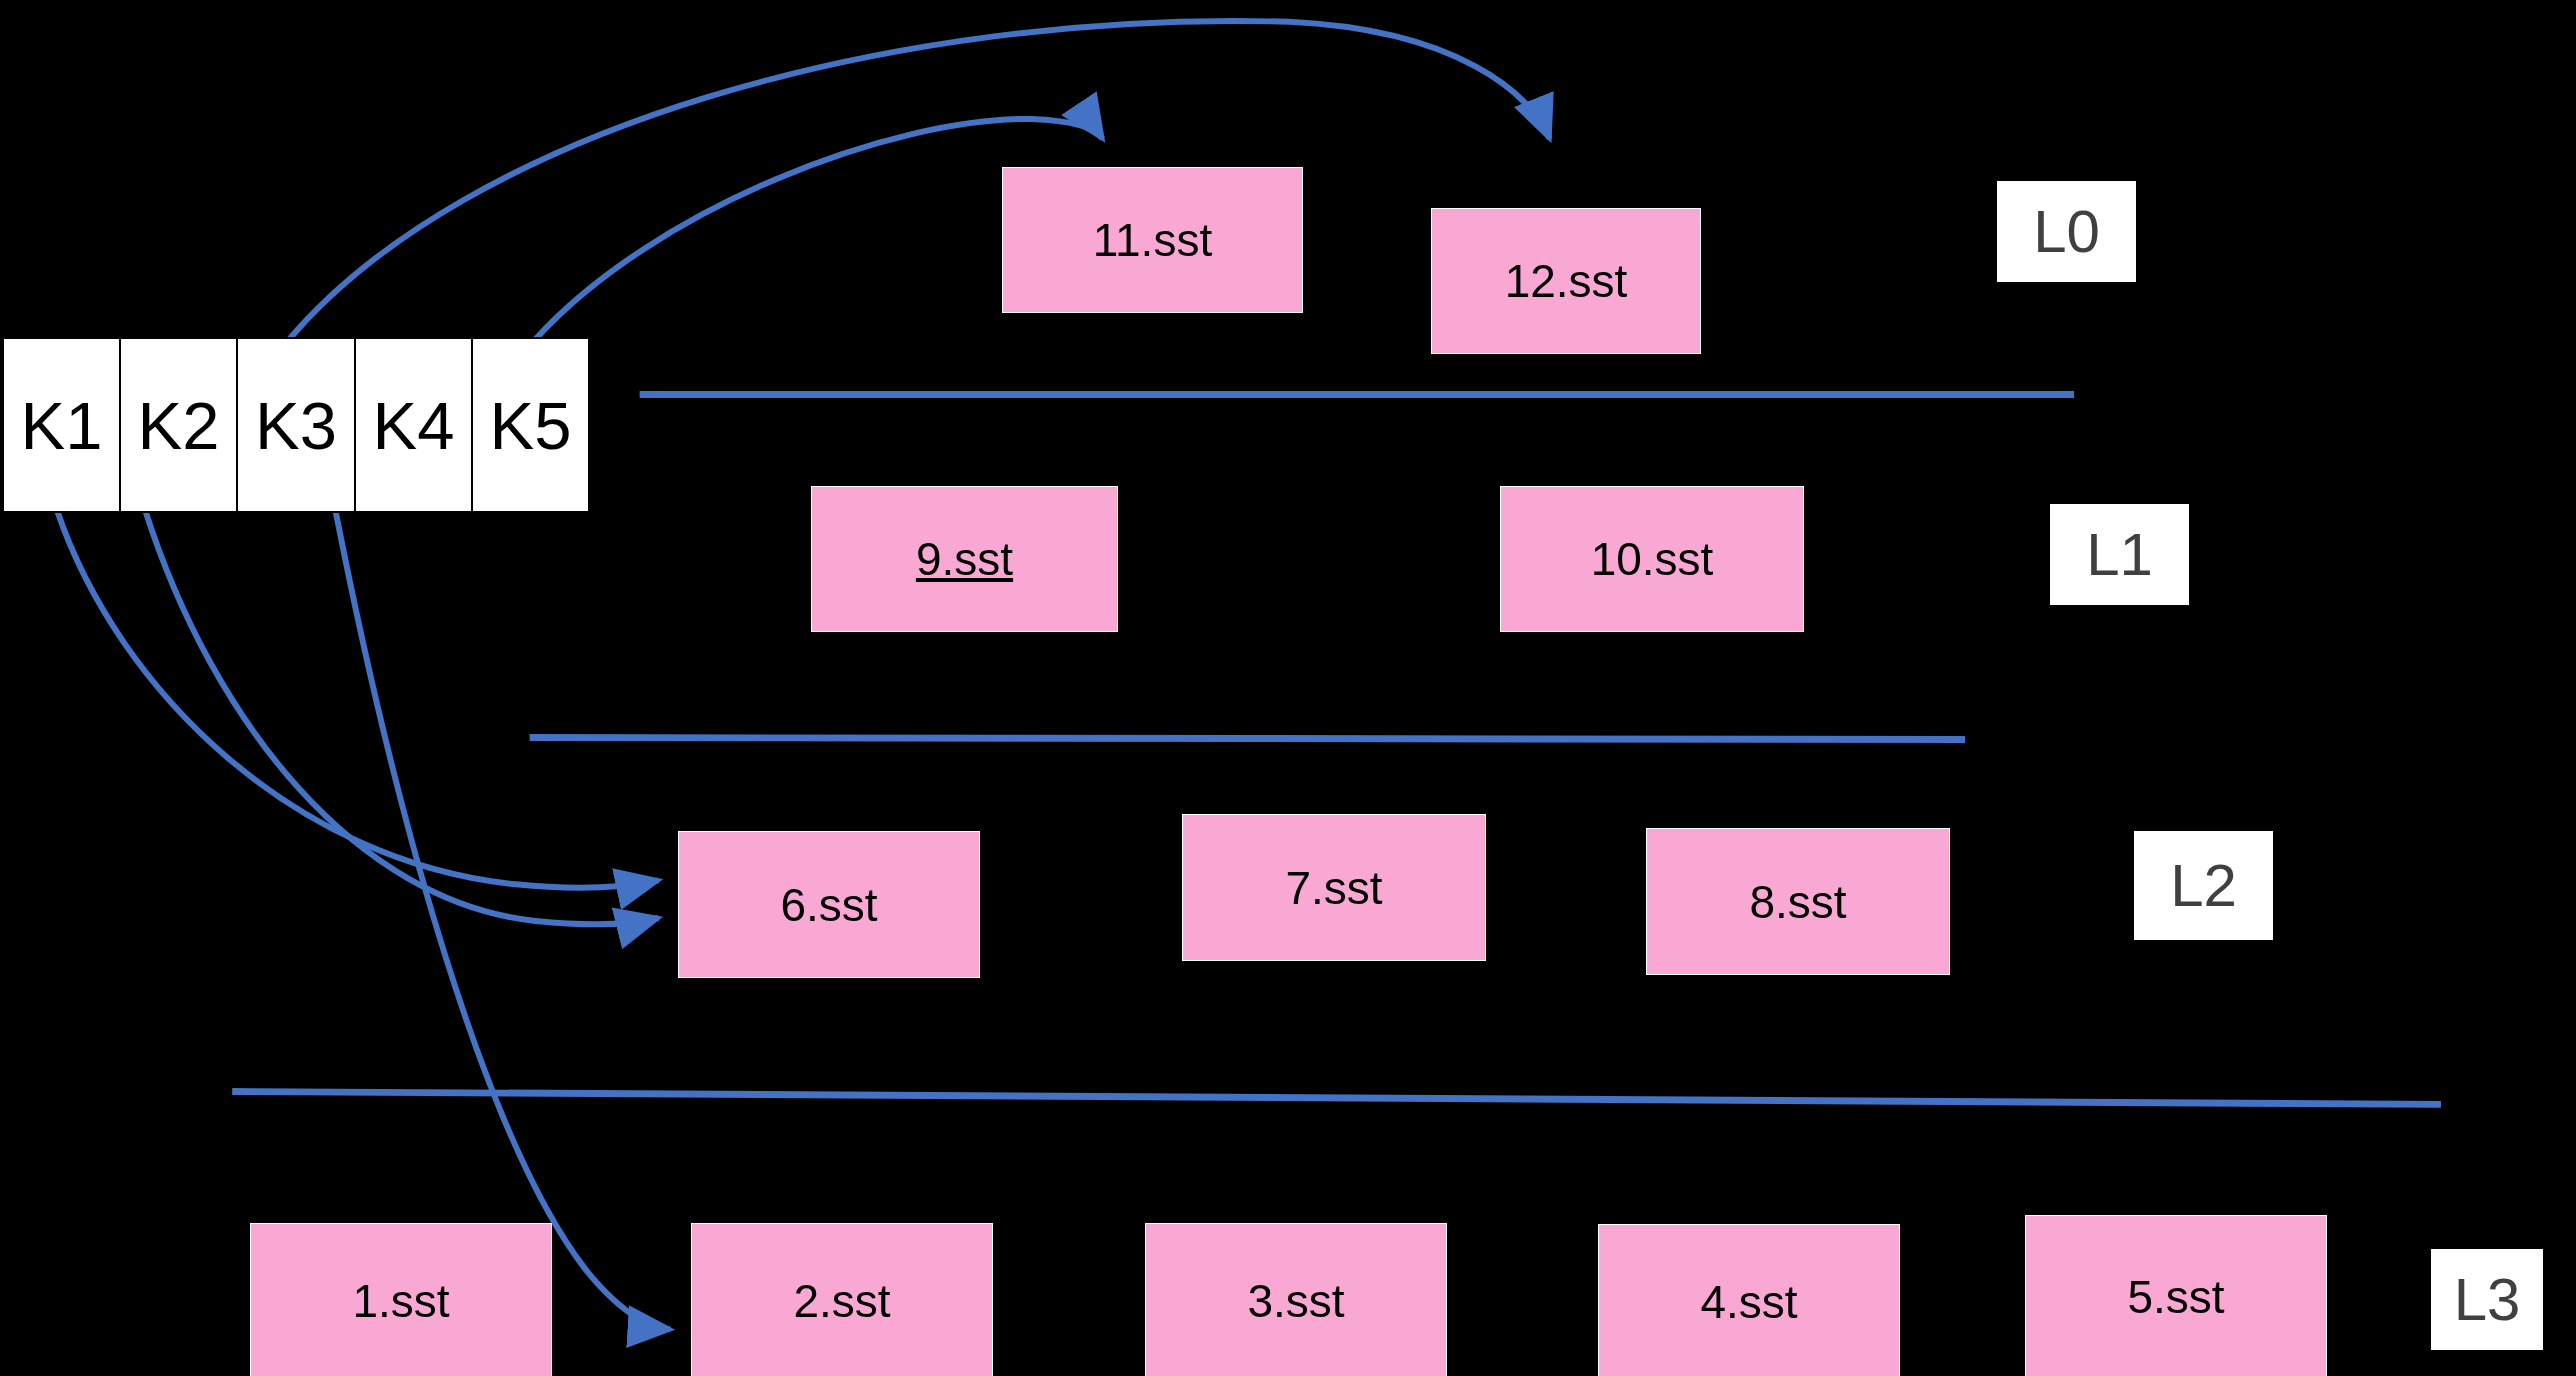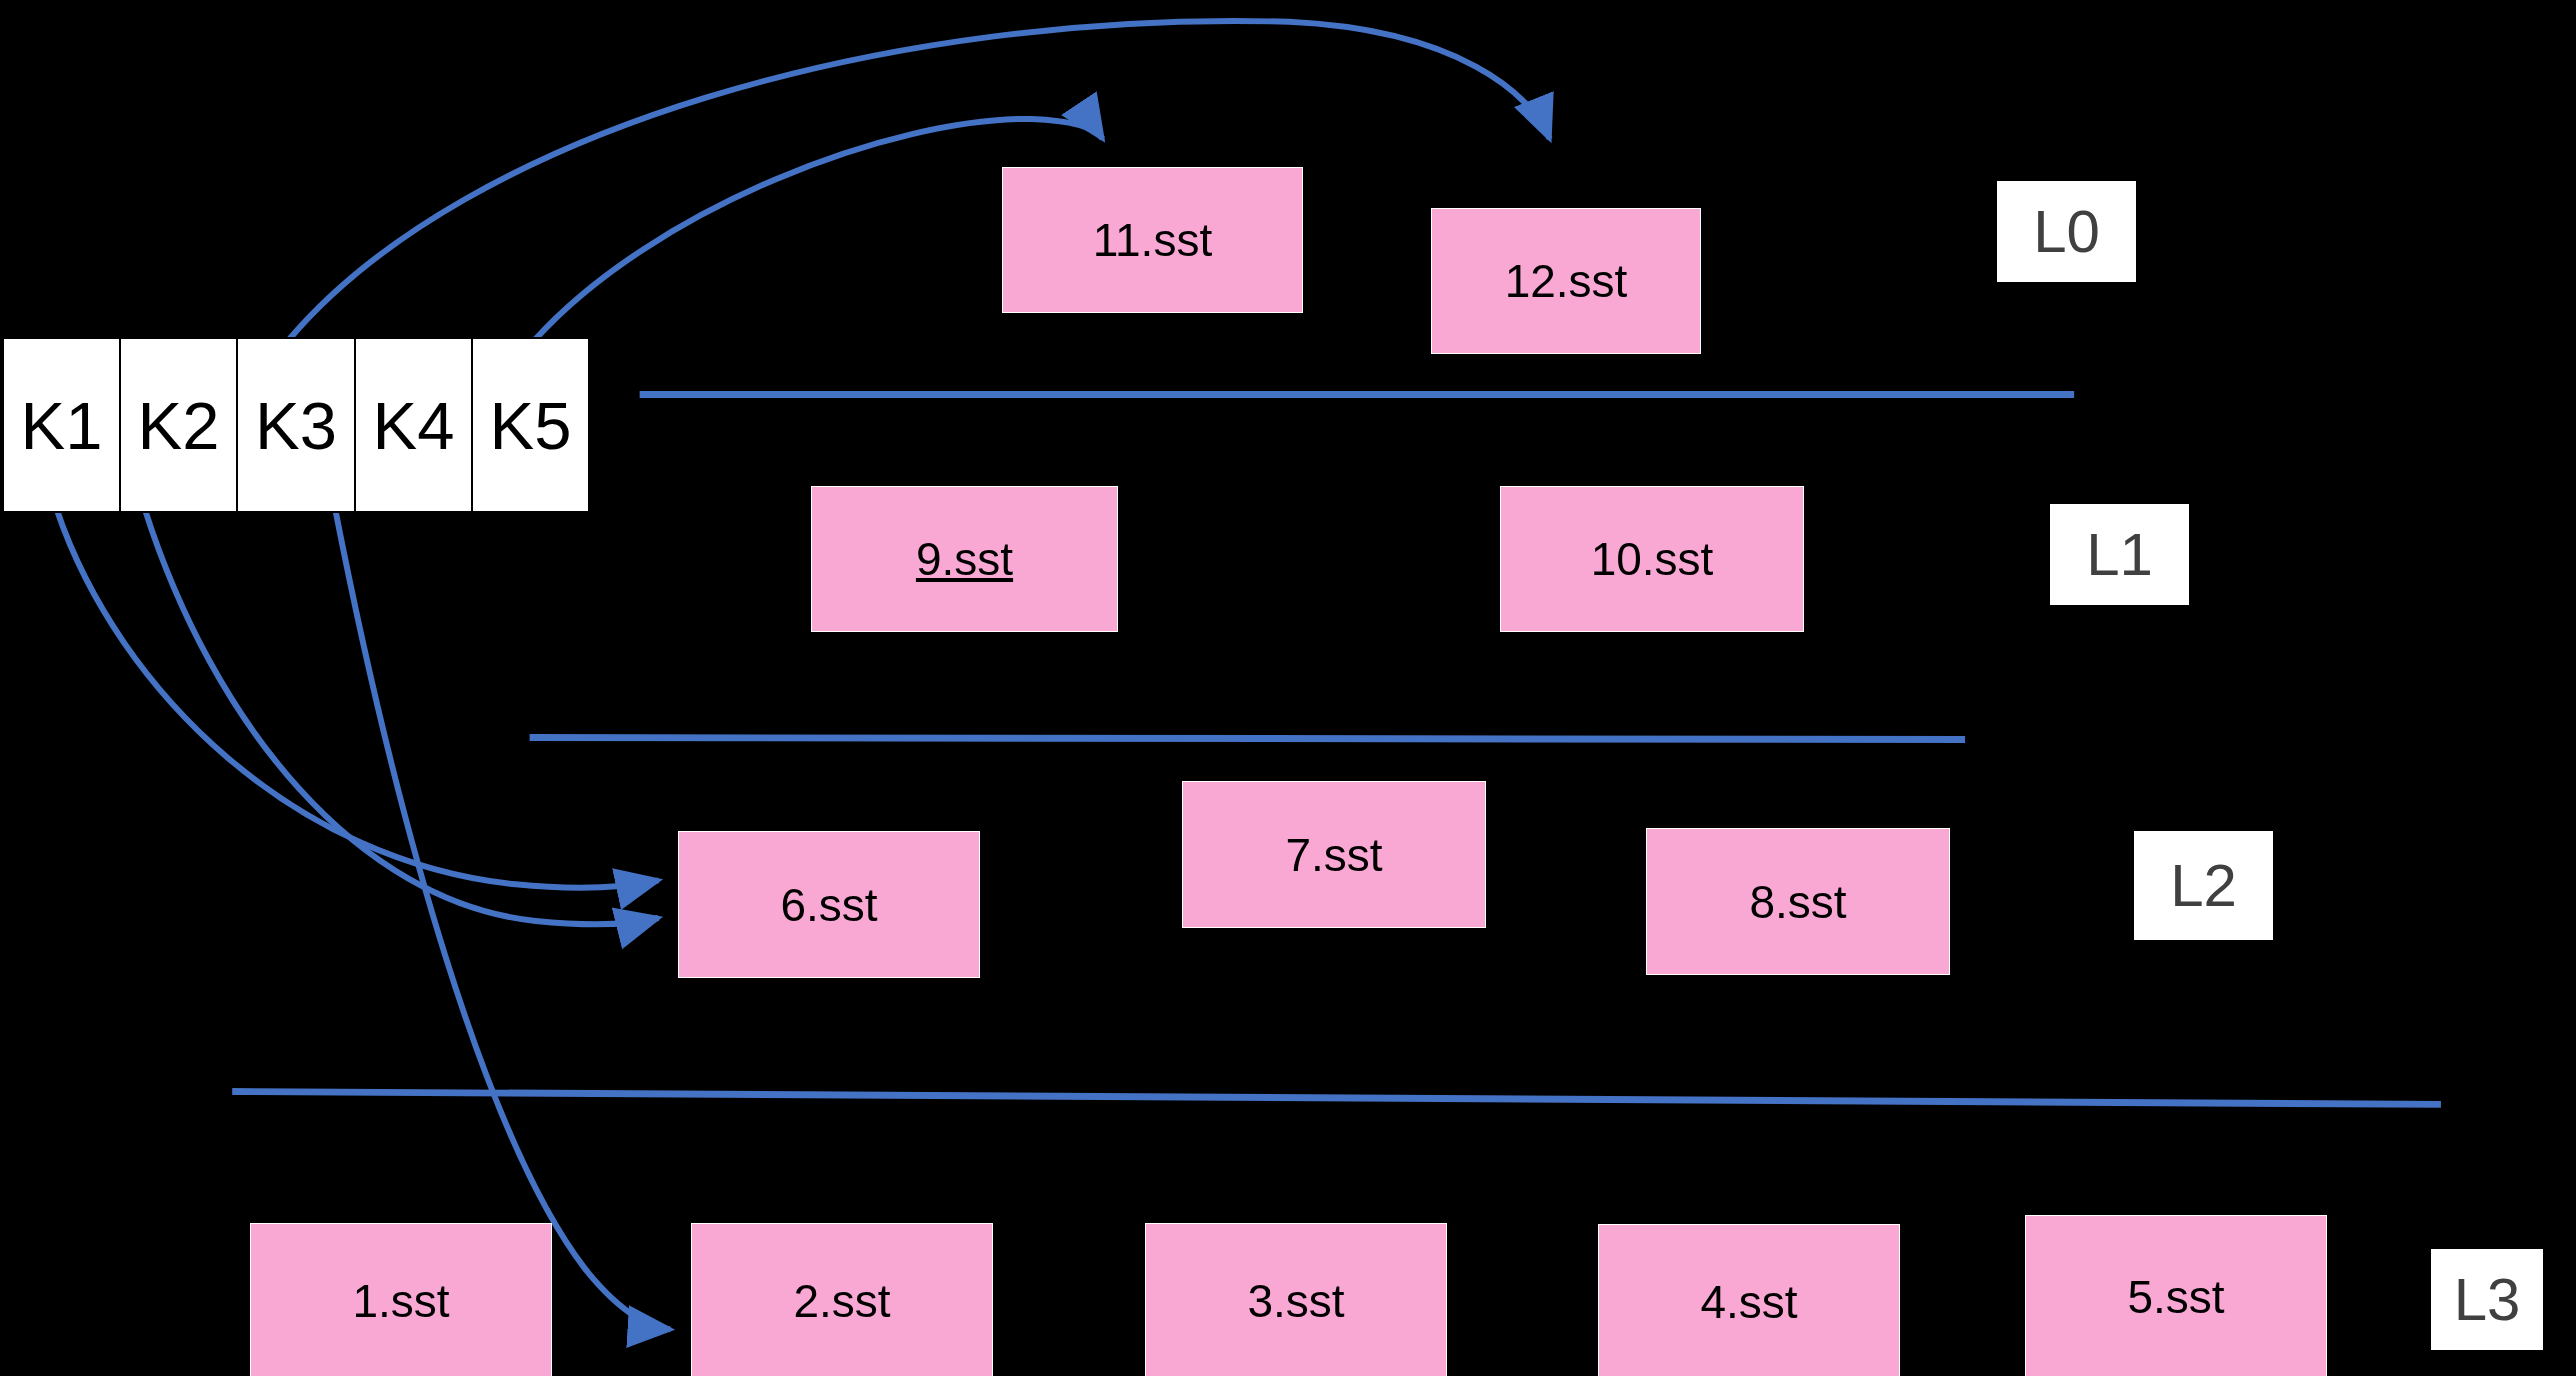--- a/index.html
+++ b/index.html
@@ -75,21 +75,21 @@
   <div class="box" style="left:1500px;top:486px;width:302px;height:144px;">
     <span>10.sst</span>
   </div>
   <div class="lvl lvl-label-box" style="left:2050px;top:504px;width:139px;height:101px;">
     <span>L1</span>
   </div>
 
   <div class="box" style="left:678px;top:831px;width:300px;height:145px;">
     <span>6.sst</span>
   </div>
-  <div class="box" style="left:1182px;top:781px;width:302px;height:145px;">
+  <div class="box" style="left:1182px;top:814px;width:302px;height:145px;">
     <span>7.sst</span>
   </div>
   <div class="box" style="left:1646px;top:828px;width:302px;height:145px;">
     <span>8.sst</span>
   </div>
   <div class="lvl lvl-label-box" style="left:2134px;top:831px;width:139px;height:109px;">
     <span>L2</span>
   </div>
 
   <div class="box" style="left:250px;top:1223px;width:300px;height:154px;">

